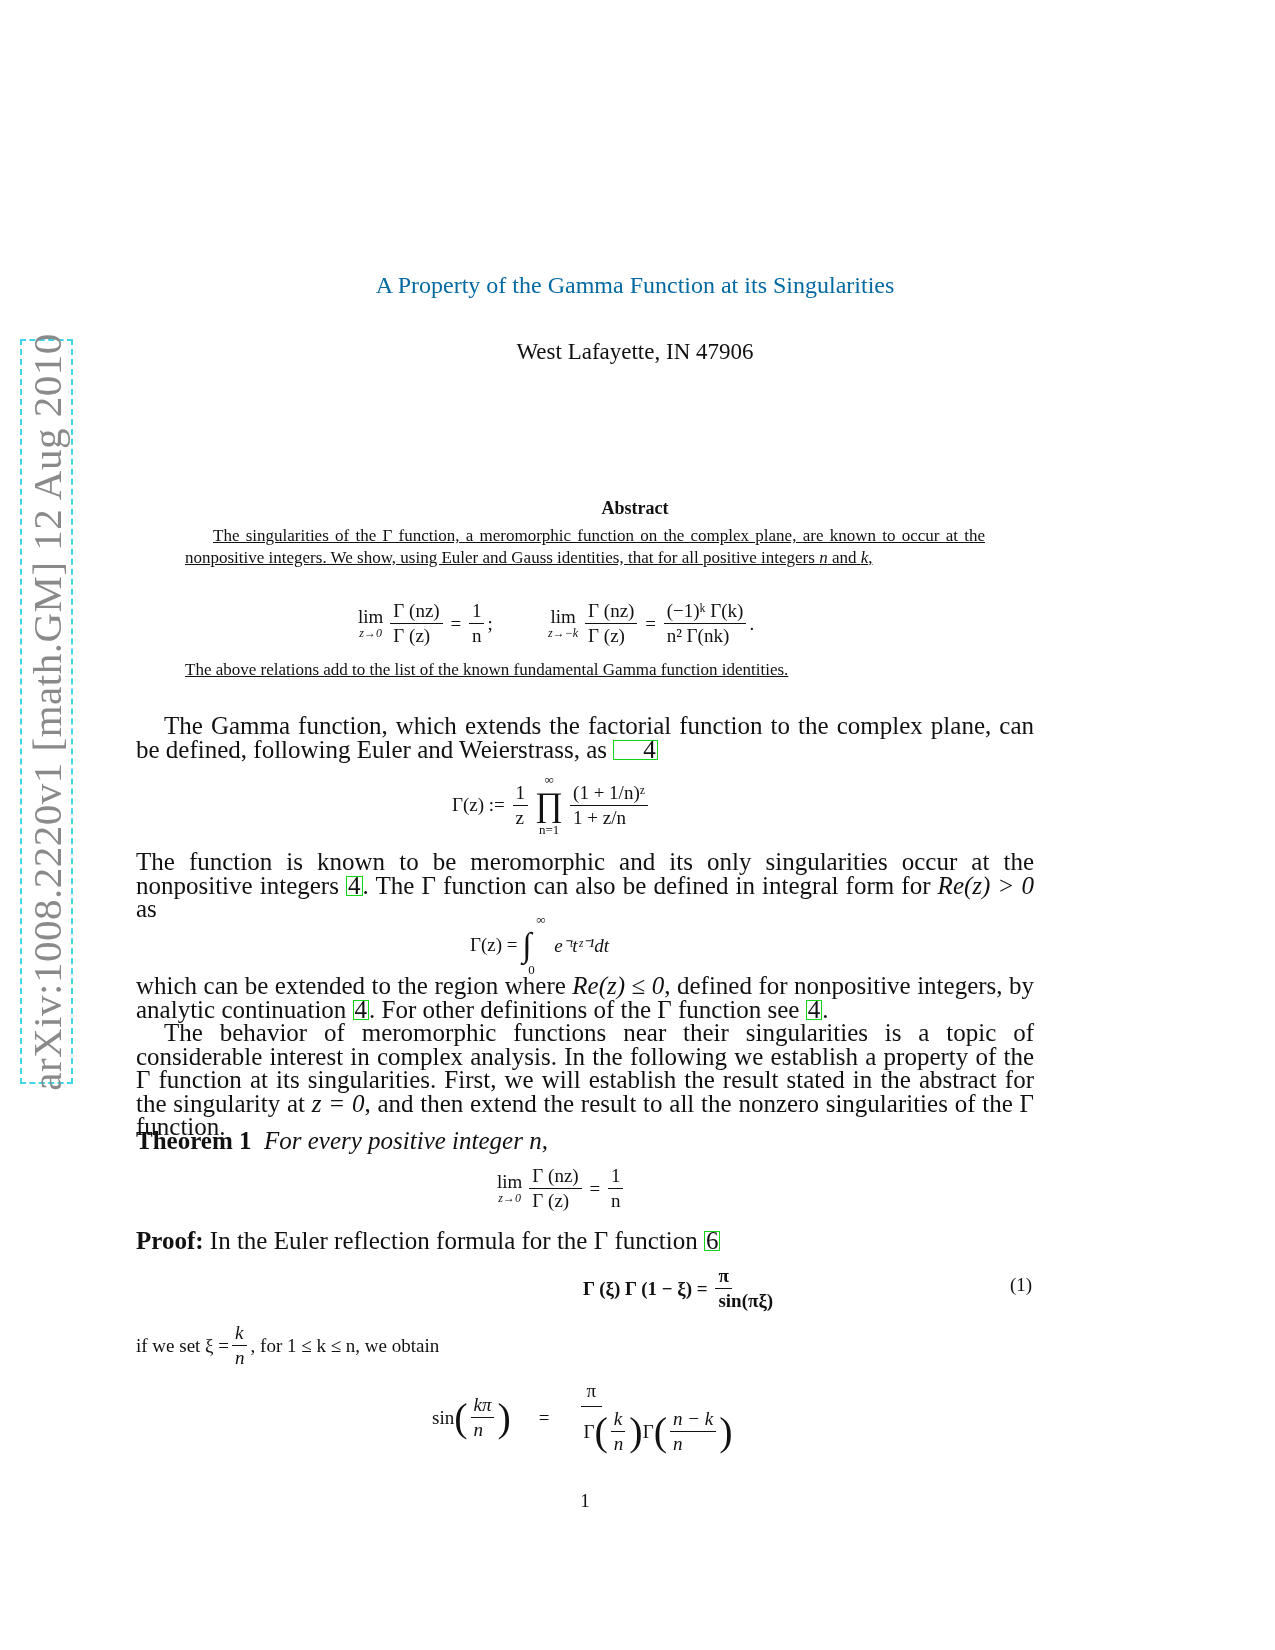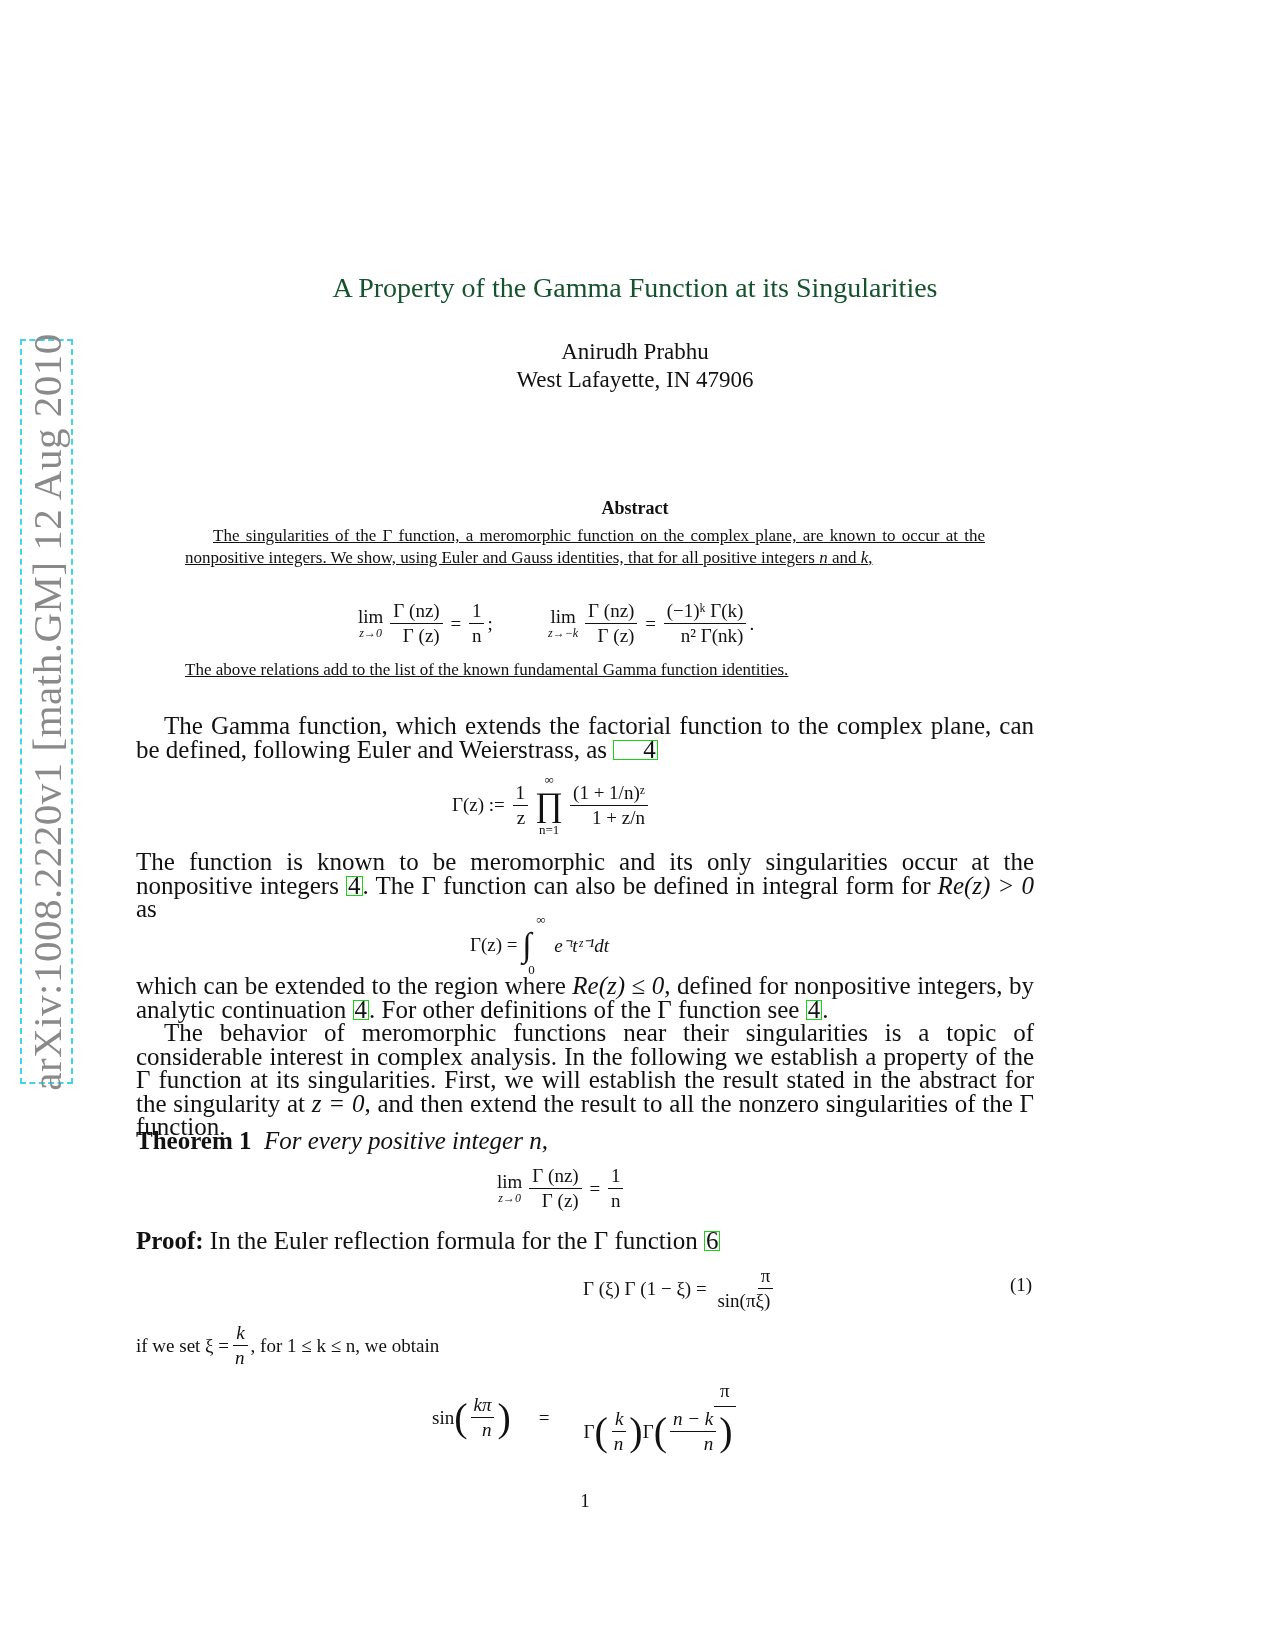--- a/index.html
+++ b/index.html
@@ -16,21 +16,21 @@
     }
     .stamp-text {
       position: absolute; left: 50%; top: 50%;
       transform: translate(-50%, -50%) rotate(-90deg);
       white-space: nowrap; font-family: "Liberation Serif", serif;
       font-size: 41px; color: #8a8a8a; letter-spacing: 0.5px;
     }
 
     .title {
       position: absolute; left: 0; width: 1170px; top: 272px; text-align: center;
-      font-family: "Liberation Serif", serif; font-size: 28px; color: #14532d;
+      font-family: "Liberation Serif", serif; font-size: 24px; color: #0369a1;
     }
     .authorblock {
       position: absolute; left: 0; width: 1170px; top: 338px; text-align: center;
       font-family: "Liberation Serif", serif; font-size: 23px; line-height: 28px;
     }
     .abstract-head {
       position: absolute; left: 0; width: 1170px; top: 498px; text-align: center;
       font-family: "Liberation Serif", serif; font-weight: bold; font-size: 18px;
     }
     .para {
@@ -41,41 +41,40 @@
     .para.body { left: 136px; width: 898px; }
     .indent { text-indent: 28px; }
     i.m { font-style: italic; }
     .cite {
       display: inline-block; border: 1.5px solid #16d316; padding: 0 1px; line-height: 18px;
     }
     .eq {
       position: absolute; font-family: "Liberation Serif", serif; font-size: 19px;
       display: flex; align-items: center; white-space: nowrap;
     }
-    .frac { display: inline-flex; flex-direction: column; align-items: flex-end; vertical-align: middle; margin: 0 3px; }
+    .frac { display: inline-flex; flex-direction: column; align-items: flex-start; vertical-align: middle; margin: 0 3px; }
     .frac .num { padding: 0 3px 1px; border-bottom: 1.3px solid #111; }
     .frac .den { padding: 1px 3px 0; }
     .lim { display: inline-flex; flex-direction: column; align-items: center; margin-right: 4px; }
     .lim .sub { font-size: 12px; font-style: italic; margin-top: -2px; }
     .small { font-size: 13px; }
     .eqnum { position: absolute; left: 1010px; font-family: "Liberation Serif", serif; font-size: 19px; }
     .pagenum { position: absolute; left: 0; width: 1170px; top: 1490px; text-align: center; font-family: "Liberation Serif", serif; font-size: 19px; }
     .bigop { font-size: 34px; line-height: 34px; }
     .paren { font-size: 40px; line-height: 40px; font-weight: 100; }
   </style>
 </head>
 <body>
 
 <div class="stamp">
   <div class="stamp-text">arXiv:1008.2220v1  [math.GM]  12 Aug 2010</div>
 </div>
 
 <div class="title" style="left:50px;">A Property of the Gamma Function at its Singularities</div>
 <div class="authorblock" style="left:50px;">
-  <div>Anirudh Prabhu</div>
   <div>West Lafayette, IN 47906</div>
 </div>
 
 <div class="abstract-head" style="left:50px;">Abstract</div>
 <div class="para abs-text indent" style="top:525px;">
   <span>The singularities of the Γ function, a meromorphic function on the complex plane, are known to occur at the nonpositive integers. We show, using Euler and Gauss identities, that for all positive integers </span><i class="m">n</i><span> and </span><i class="m">k</i><span>,</span>
 </div>
 
 <div class="eq" style="left:358px; top:600px;">
   <span class="lim">
@@ -173,21 +172,21 @@
   <span class="frac">
       <span class="num">1</span>
       <span class="den">n</span>
     </span>
 </div>
 
 <div class="para body" style="top:1229px;">
   <b>Proof:</b>&nbsp;<span>In the Euler reflection formula for the Γ function </span><span class="cite">6</span>
 </div>
 
-<div class="eq" style="left:583px; top:1265px;">
+<div class="eq" style="left:583px; top:1265px;font-weight:bold;">
   <span>Γ (ξ) Γ (1 − ξ) =</span>&nbsp;
   <span class="frac">
       <span class="num">π</span>
       <span class="den">sin(πξ)</span>
     </span>
 </div>
 <div class="eqnum" style="top:1274px;">(1)</div>
 
 <div class="eq" style="left:136px; top:1322px;">
   <span>if we set ξ = </span>

